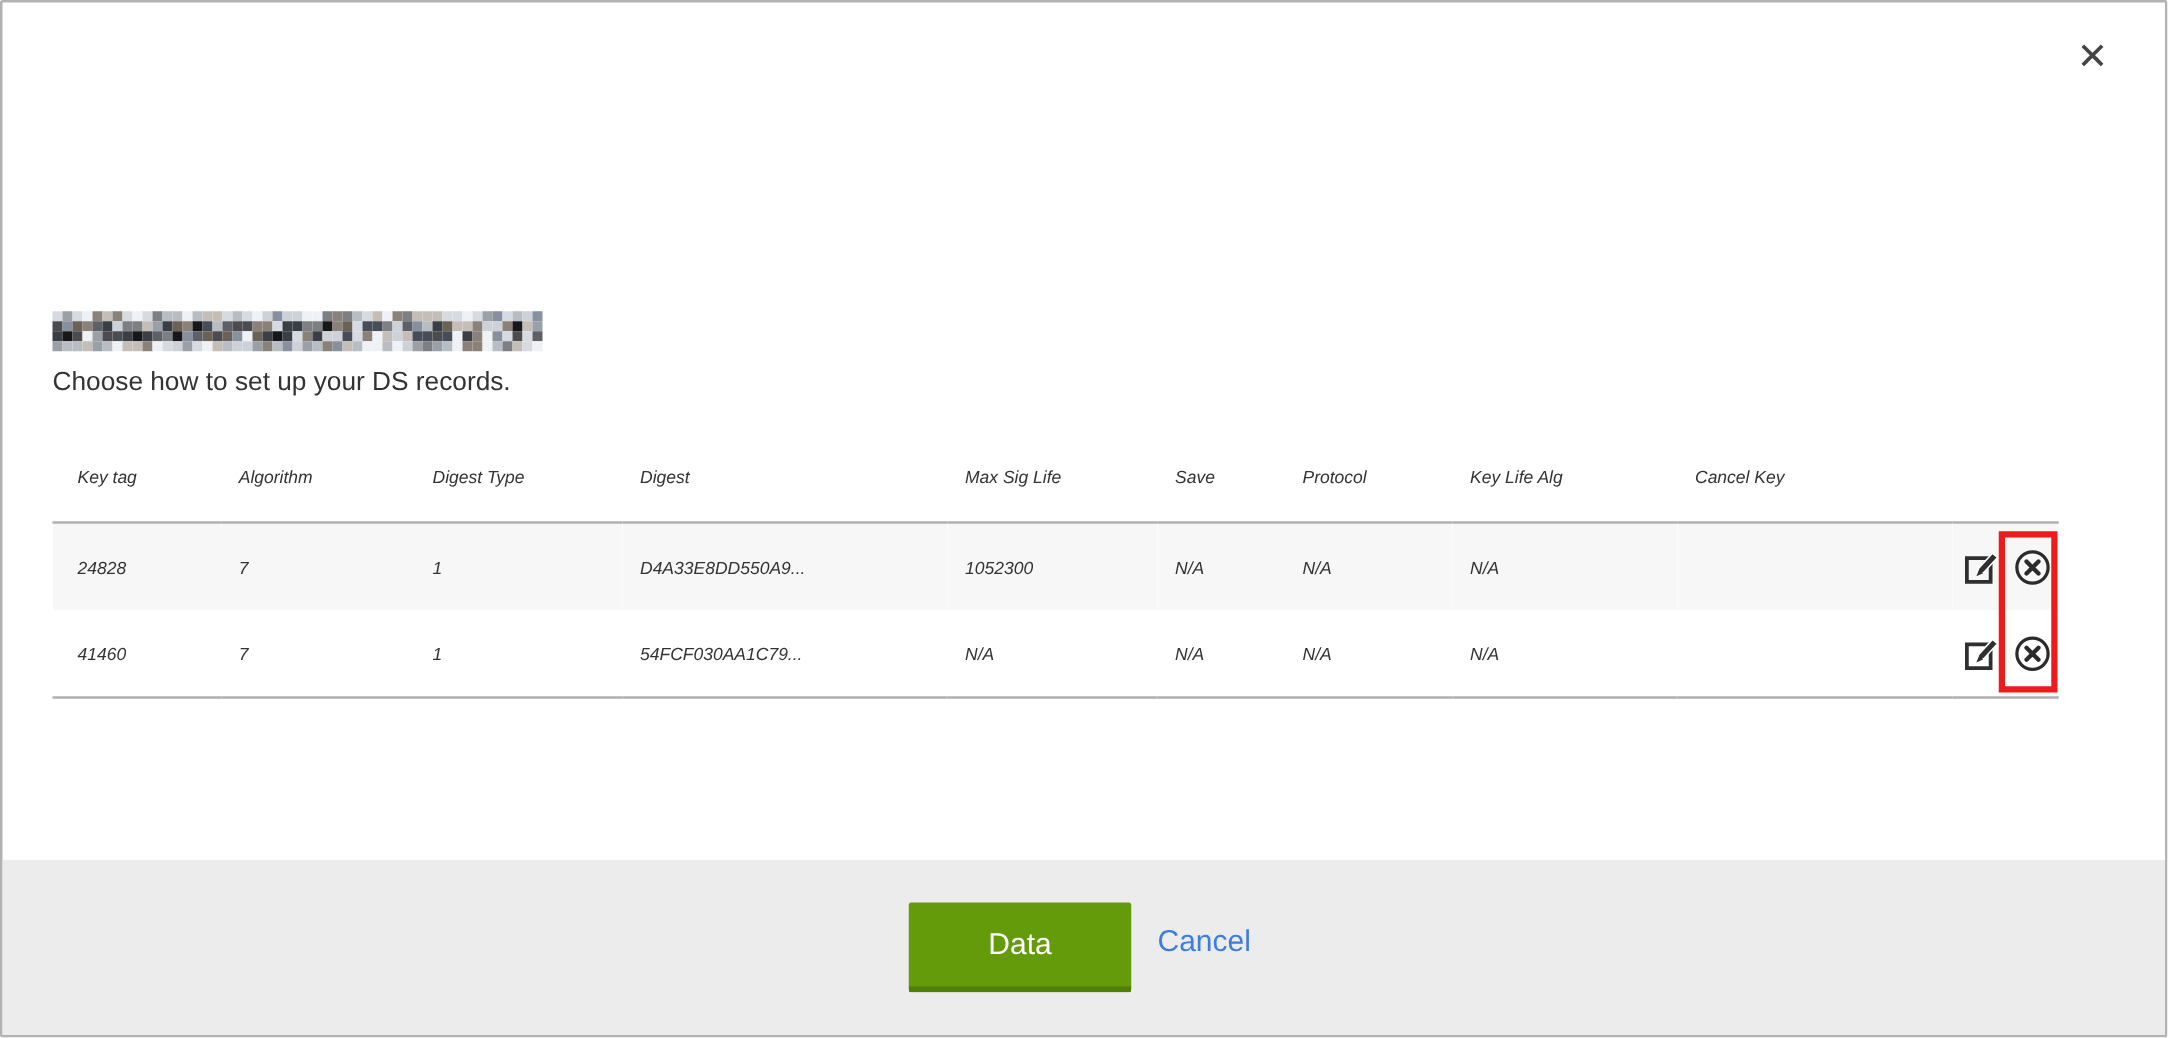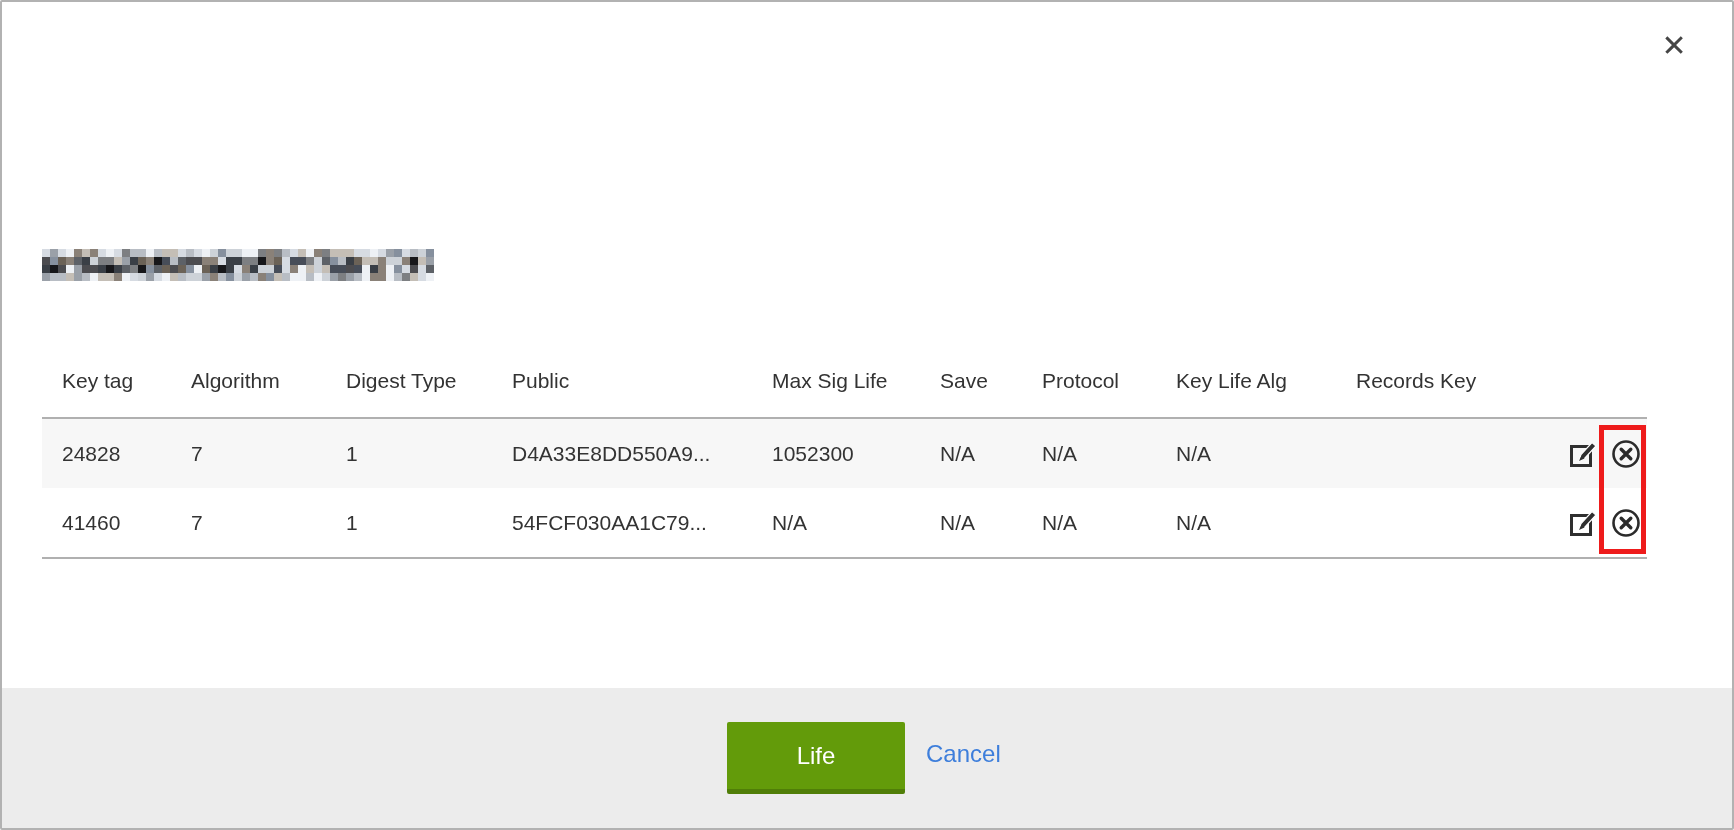--- a/index.html
+++ b/index.html
@@ -64,21 +64,22 @@
     color: #333;
   }
 
   .ds-table {
     position: absolute;
     left: 40px;
     top: 336px;
     width: 1605px;
     border-collapse: collapse;
     table-layout: fixed;
-    font-size: 21px;
+    font-size: 14px;
+    font-style: italic;
   }
   .ds-table th {
     font-weight: 400;
     text-align: left;
     color: #333;
     height: 80px;
     vertical-align: middle;
     padding: 16px 0 10px 14px;
     border-bottom: 2px solid #b0b0b0;
     white-space: nowrap;
@@ -170,45 +171,46 @@
 </head>
 <body>
 
 <div class="modal">
 
 
   <div class="close-btn">✕</div>
 
   <div class="redacted-domain"><span style="background: rgb(214, 219, 226);"></span><span style="background: rgb(154, 160, 168);"></span><span style="background: rgb(214, 219, 226);"></span><span style="background: rgb(238, 241, 245);"></span><span style="background: rgb(138, 129, 120);"></span><span style="background: rgb(196, 190, 182);"></span><span style="background: rgb(138, 129, 120);"></span><span style="background: rgb(214, 219, 226);"></span><span style="background: rgb(238, 241, 245);"></span><span style="background: rgb(214, 219, 226);"></span><span style="background: rgb(125, 127, 130);"></span><span style="background: rgb(184, 189, 196);"></span><span style="background: rgb(184, 189, 196);"></span><span style="background: rgb(238, 241, 245);"></span><span style="background: rgb(184, 189, 196);"></span><span style="background: rgb(196, 190, 182);"></span><span style="background: rgb(196, 190, 182);"></span><span style="background: rgb(214, 219, 226);"></span><span style="background: rgb(184, 189, 196);"></span><span style="background: rgb(214, 219, 226);"></span><span style="background: rgb(238, 241, 245);"></span><span style="background: rgb(205, 210, 216);"></span><span style="background: rgb(134, 144, 158);"></span><span style="background: rgb(205, 210, 216);"></span><span style="background: rgb(205, 210, 216);"></span><span style="background: rgb(238, 241, 245);"></span><span style="background: rgb(238, 241, 245);"></span><span style="background: rgb(125, 127, 130);"></span><span style="background: rgb(138, 129, 120);"></span><span style="background: rgb(125, 127, 130);"></span><span style="background: rgb(184, 189, 196);"></span><span style="background: rgb(214, 219, 226);"></span><span style="background: rgb(196, 190, 182);"></span><span style="background: rgb(238, 241, 245);"></span><span style="background: rgb(138, 129, 120);"></span><span style="background: rgb(125, 127, 130);"></span><span style="background: rgb(196, 190, 182);"></span><span style="background: rgb(196, 190, 182);"></span><span style="background: rgb(196, 190, 182);"></span><span style="background: rgb(214, 219, 226);"></span><span style="background: rgb(214, 219, 226);"></span><span style="background: rgb(238, 241, 245);"></span><span style="background: rgb(214, 219, 226);"></span><span style="background: rgb(154, 160, 168);"></span><span style="background: rgb(134, 144, 158);"></span><span style="background: rgb(214, 219, 226);"></span><span style="background: rgb(184, 189, 196);"></span><span style="background: rgb(205, 210, 216);"></span><span style="background: rgb(134, 144, 158);"></span><span style="background: rgb(76, 76, 80);"></span><span style="background: rgb(134, 144, 158);"></span><span style="background: rgb(107, 98, 87);"></span><span style="background: rgb(138, 129, 120);"></span><span style="background: rgb(93, 97, 103);"></span><span style="background: rgb(58, 63, 70);"></span><span style="background: rgb(205, 210, 216);"></span><span style="background: rgb(125, 127, 130);"></span><span style="background: rgb(125, 127, 130);"></span><span style="background: rgb(196, 190, 182);"></span><span style="background: rgb(154, 160, 168);"></span><span style="background: rgb(58, 63, 70);"></span><span style="background: rgb(107, 98, 87);"></span><span style="background: rgb(138, 129, 120);"></span><span style="background: rgb(23, 23, 26);"></span><span style="background: rgb(71, 77, 88);"></span><span style="background: rgb(184, 189, 196);"></span><span style="background: rgb(93, 97, 103);"></span><span style="background: rgb(76, 76, 80);"></span><span style="background: rgb(76, 76, 80);"></span><span style="background: rgb(138, 129, 120);"></span><span style="background: rgb(138, 129, 120);"></span><span style="background: rgb(214, 219, 226);"></span><span style="background: rgb(58, 63, 70);"></span><span style="background: rgb(58, 63, 70);"></span><span style="background: rgb(125, 127, 130);"></span><span style="background: rgb(125, 127, 130);"></span><span style="background: rgb(23, 23, 26);"></span><span style="background: rgb(138, 129, 120);"></span><span style="background: rgb(107, 98, 87);"></span><span style="background: rgb(214, 219, 226);"></span><span style="background: rgb(71, 77, 88);"></span><span style="background: rgb(71, 77, 88);"></span><span style="background: rgb(125, 127, 130);"></span><span style="background: rgb(205, 210, 216);"></span><span style="background: rgb(93, 97, 103);"></span><span style="background: rgb(134, 144, 158);"></span><span style="background: rgb(184, 189, 196);"></span><span style="background: rgb(58, 63, 70);"></span><span style="background: rgb(107, 98, 87);"></span><span style="background: rgb(196, 190, 182);"></span><span style="background: rgb(196, 190, 182);"></span><span style="background: rgb(138, 129, 120);"></span><span style="background: rgb(205, 210, 216);"></span><span style="background: rgb(205, 210, 216);"></span><span style="background: rgb(138, 129, 120);"></span><span style="background: rgb(23, 23, 26);"></span><span style="background: rgb(196, 190, 182);"></span><span style="background: rgb(154, 160, 168);"></span><span style="background: rgb(58, 63, 70);"></span><span style="background: rgb(23, 23, 26);"></span><span style="background: rgb(76, 76, 80);"></span><span style="background: rgb(238, 241, 245);"></span><span style="background: rgb(154, 160, 168);"></span><span style="background: rgb(76, 76, 80);"></span><span style="background: rgb(76, 76, 80);"></span><span style="background: rgb(58, 63, 70);"></span><span style="background: rgb(23, 23, 26);"></span><span style="background: rgb(58, 63, 70);"></span><span style="background: rgb(93, 97, 103);"></span><span style="background: rgb(125, 127, 130);"></span><span style="background: rgb(23, 23, 26);"></span><span style="background: rgb(134, 144, 158);"></span><span style="background: rgb(93, 97, 103);"></span><span style="background: rgb(107, 98, 87);"></span><span style="background: rgb(76, 76, 80);"></span><span style="background: rgb(107, 98, 87);"></span><span style="background: rgb(134, 144, 158);"></span><span style="background: rgb(238, 241, 245);"></span><span style="background: rgb(107, 98, 87);"></span><span style="background: rgb(58, 63, 70);"></span><span style="background: rgb(23, 23, 26);"></span><span style="background: rgb(58, 63, 70);"></span><span style="background: rgb(214, 219, 226);"></span><span style="background: rgb(138, 129, 120);"></span><span style="background: rgb(58, 63, 70);"></span><span style="background: rgb(205, 210, 216);"></span><span style="background: rgb(205, 210, 216);"></span><span style="background: rgb(71, 77, 88);"></span><span style="background: rgb(214, 219, 226);"></span><span style="background: rgb(138, 129, 120);"></span><span style="background: rgb(238, 241, 245);"></span><span style="background: rgb(196, 190, 182);"></span><span style="background: rgb(205, 210, 216);"></span><span style="background: rgb(196, 190, 182);"></span><span style="background: rgb(71, 77, 88);"></span><span style="background: rgb(71, 77, 88);"></span><span style="background: rgb(76, 76, 80);"></span><span style="background: rgb(71, 77, 88);"></span><span style="background: rgb(238, 241, 245);"></span><span style="background: rgb(58, 63, 70);"></span><span style="background: rgb(138, 129, 120);"></span><span style="background: rgb(238, 241, 245);"></span><span style="background: rgb(134, 144, 158);"></span><span style="background: rgb(214, 219, 226);"></span><span style="background: rgb(76, 76, 80);"></span><span style="background: rgb(214, 219, 226);"></span><span style="background: rgb(93, 97, 103);"></span><span style="background: rgb(154, 160, 168);"></span><span style="background: rgb(184, 189, 196);"></span><span style="background: rgb(184, 189, 196);"></span><span style="background: rgb(196, 190, 182);"></span><span style="background: rgb(154, 160, 168);"></span><span style="background: rgb(184, 189, 196);"></span><span style="background: rgb(238, 241, 245);"></span><span style="background: rgb(196, 190, 182);"></span><span style="background: rgb(196, 190, 182);"></span><span style="background: rgb(138, 129, 120);"></span><span style="background: rgb(238, 241, 245);"></span><span style="background: rgb(214, 219, 226);"></span><span style="background: rgb(205, 210, 216);"></span><span style="background: rgb(154, 160, 168);"></span><span style="background: rgb(214, 219, 226);"></span><span style="background: rgb(238, 241, 245);"></span><span style="background: rgb(196, 190, 182);"></span><span style="background: rgb(184, 189, 196);"></span><span style="background: rgb(205, 210, 216);"></span><span style="background: rgb(205, 210, 216);"></span><span style="background: rgb(154, 160, 168);"></span><span style="background: rgb(138, 129, 120);"></span><span style="background: rgb(184, 189, 196);"></span><span style="background: rgb(134, 144, 158);"></span><span style="background: rgb(205, 210, 216);"></span><span style="background: rgb(154, 160, 168);"></span><span style="background: rgb(184, 189, 196);"></span><span style="background: rgb(138, 129, 120);"></span><span style="background: rgb(134, 144, 158);"></span><span style="background: rgb(196, 190, 182);"></span><span style="background: rgb(184, 189, 196);"></span><span style="background: rgb(238, 241, 245);"></span><span style="background: rgb(238, 241, 245);"></span><span style="background: rgb(184, 189, 196);"></span><span style="background: rgb(238, 241, 245);"></span><span style="background: rgb(205, 210, 216);"></span><span style="background: rgb(154, 160, 168);"></span><span style="background: rgb(125, 127, 130);"></span><span style="background: rgb(154, 160, 168);"></span><span style="background: rgb(184, 189, 196);"></span><span style="background: rgb(238, 241, 245);"></span><span style="background: rgb(138, 129, 120);"></span><span style="background: rgb(138, 129, 120);"></span><span style="background: rgb(238, 241, 245);"></span><span style="background: rgb(184, 189, 196);"></span><span style="background: rgb(125, 127, 130);"></span><span style="background: rgb(196, 190, 182);"></span><span style="background: rgb(214, 219, 226);"></span><span style="background: rgb(238, 241, 245);"></span></div>
 
+  <p class="subtitle">Choose how to set up your DS records.</p>
 
   <table class="ds-table">
     <colgroup>
       <col style="width:135px">
         <col style="width:155px">
         <col style="width:166px">
       <col style="width:260px">
         <col style="width:168px">
         <col style="width:102px">
       <col style="width:134px">
         <col style="width:180px">
         <col style="width:220px">
       <col style="width:85px">
     </colgroup>
     <thead>
       <tr>
           <th>Key tag</th>
           <th>Algorithm</th>
           <th>Digest Type</th>
-          <th>Public</th>
+          <th>Digest</th>
           <th>Max Sig Life</th>
           <th>Save</th>
           <th>Protocol</th>
           <th>Key Life Alg</th>
-          <th>Records Key</th>
+          <th>Cancel Key</th>
           <th></th>
         </tr>
     </thead>
     <tbody>
         <tr>
           <td>24828</td>
           <td>7</td>
           <td>1</td>
           <td>D4A33E8DD550A9...</td>
           <td>1052300</td>
@@ -258,17 +260,17 @@
   </span>
 </td>
         </tr>
       </tbody>
   </table>
 
   <div class="annotation-box"></div>
 
 
   <div class="footer">
-    <button class="save-btn">Life</button>
+    <button class="save-btn">Data</button>
     <a class="cancel-link">Cancel</a>
   </div>
 
 </div>
 
 </body></html>

